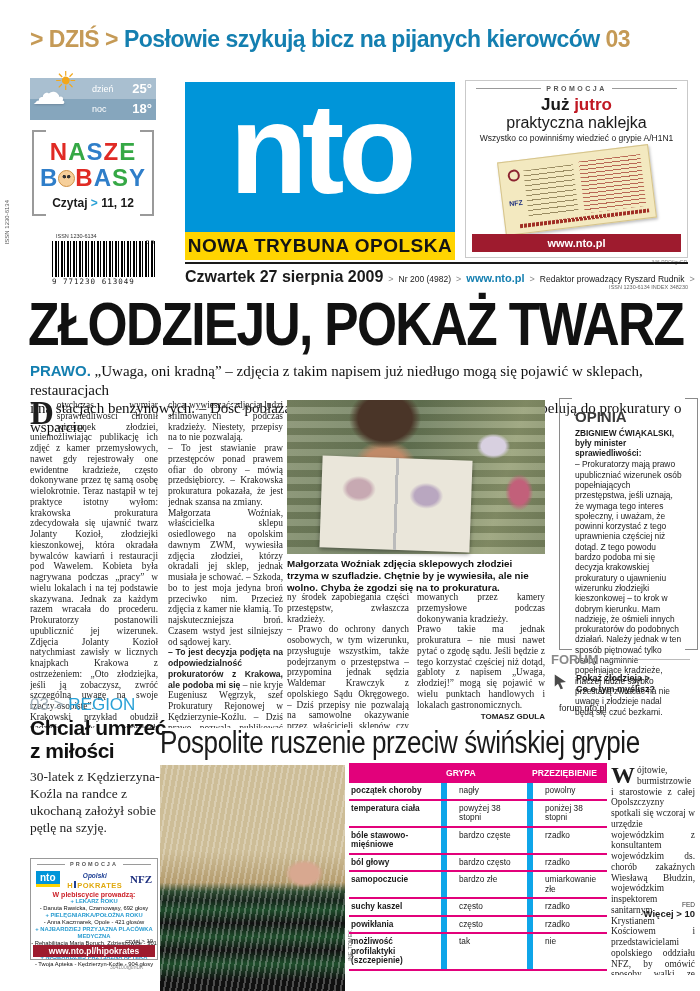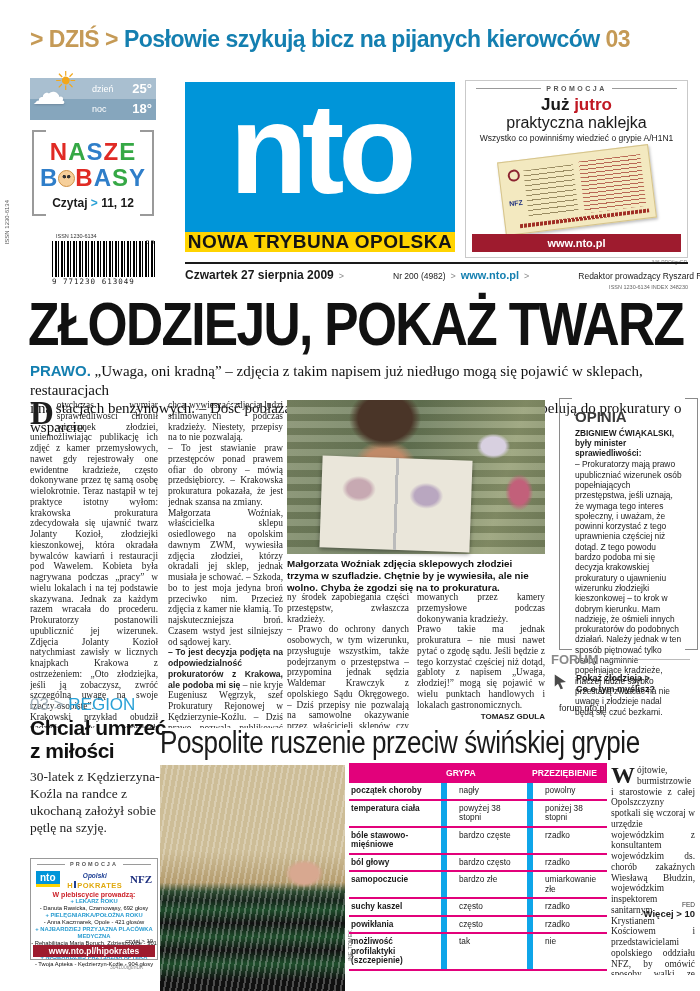--- a/index.html
+++ b/index.html
@@ -47,21 +47,21 @@
      background:repeating-linear-gradient(90deg,#000 0 1px,#fff 1px 3px,#000 3px 5px,#fff 5px 6px); }
   .barcode .digits { font-family:"DejaVu Sans Mono", monospace; font-size:7.5px; letter-spacing:1px; }
   .side-issn { position:absolute; left:4px; top:200px; font-size:6px; color:#555;
                writing-mode:vertical-rl; transform:rotate(180deg); }
 
   
   .logo { position:absolute; left:185px; top:82px; width:270px; height:176px; }
   .logo .blue-box { height:150px; background:#0095d9; display:flex; align-items:center; justify-content:center; }
   .logo .word { color:#fff; font-size:128px; font-weight:bold; letter-spacing:-6px;
                 line-height:1; transform:translateY(-8px); }
-  .logo .yellow { height:20px; background:#ffd400; display:flex; align-items:center; justify-content:center;
+  .logo .yellow { height:28px; background:#ffd400; display:flex; align-items:center; justify-content:center;
                   font-size:19px; font-weight:bold; color:#141414; letter-spacing:0.5px; }
 
   
   .promo-top { position:absolute; left:465px; top:80px; width:223px; height:178px;
                border:1px solid #c9c9c9; background:#fff; text-align:center; }
   .p-label { display:flex; align-items:center; gap:5px; margin:4px 10px 2px; color:#555;
              font-size:7px; letter-spacing:2.5px; font-weight:bold; }
   .p-label::before, .p-label::after { content:""; flex:1; border-top:1px solid #9a9a9a; }
   .promo-top .t1 { font-size:17px; font-weight:bold; margin-top:3px; }
   .promo-top .t1 .red { color:#c01823; }
@@ -78,23 +78,23 @@
      background:repeating-linear-gradient(#a03026 0 1px, transparent 1px 4px); opacity:.7; }
   .sticker .redline { position:absolute; left:14px; bottom:5px; right:6px; height:4px;
      background:repeating-linear-gradient(90deg,#a03026 0 3px, transparent 3px 4px); }
   .promo-top .bar { position:absolute; left:6px; right:6px; bottom:5px; height:18px; background:#9e1b2e;
                     color:#fff; font-size:11px; font-weight:bold; display:flex; align-items:center; justify-content:center; }
   .promo-top .credit { position:absolute; right:0; bottom:-8px; font-size:5px; color:#888; }
 
   
   .dateline { position:absolute; left:185px; top:262px; width:503px; border-top:2px solid #1a1a1a;
               padding-top:4px; display:flex; align-items:baseline; gap:5px; white-space:nowrap; }
-  .dateline .date { font-size:12px; font-weight:bold; }
+  .dateline .date { font-size:16px; font-weight:bold; }
   .dateline .sep { font-size:9px; color:#8a8a8a; }
-  .dateline .small { font-size:8.5px;margin-left:44px; }
+  .dateline .small { font-size:8.5px; }
   .dateline .site { font-size:11px; font-weight:bold; color:#147fb0; }
   .dateline .price { font-size:12px; font-weight:bold; }
   .issn-line { position:absolute; right:12px; top:284px; font-size:5.5px; color:#666; }
 
   
   .headline { position:absolute; left:28px; top:288px; width:790px; font-size:62px; font-weight:bold;
               letter-spacing:-2px; color:#111; transform:scaleX(0.83); transform-origin:left top;
               white-space:nowrap; }
   .standfirst { position:absolute; left:30px; top:362px; width:658px;
                 font-family:"Liberation Serif", serif; font-size:15px; line-height:18.5px;

